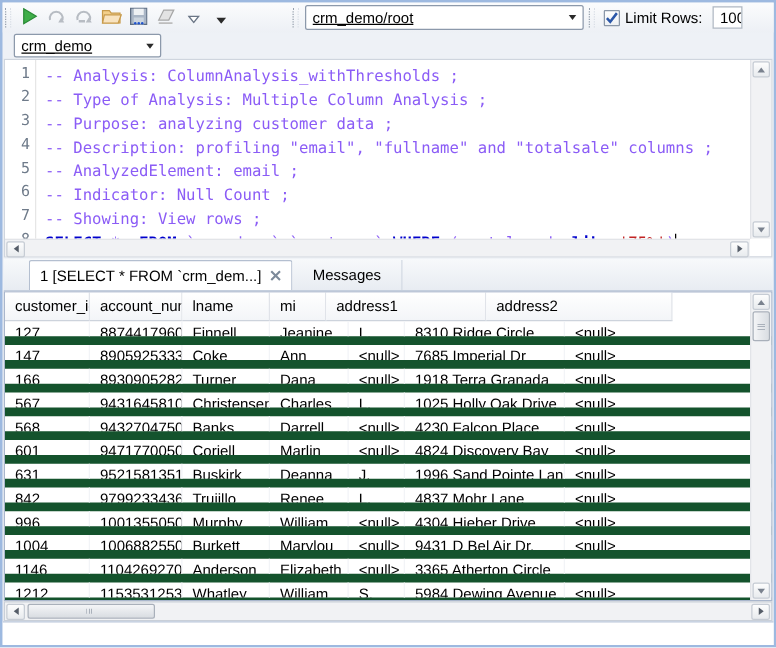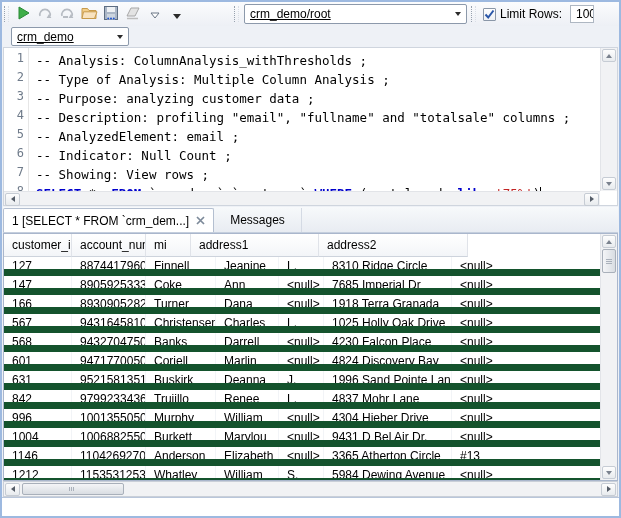--- a/index.html
+++ b/index.html
@@ -34,21 +34,21 @@
             border:1px solid #cfd5de; }
   .gutter { position:absolute; left:0; top:0; bottom:14px; width:25px; background:#fff;
             border-right:1px solid #e6e6e6; padding-top:3px; text-align:right; }
   .ln { height:19px; line-height:19px; padding-right:4px; color:#6f7b8a;
         font:12px "DejaVu Sans Mono", monospace; }
   .code { position:absolute; left:26px; top:0; right:18px; bottom:14px; padding:3px 0 0 6px;
           font:12.5px "DejaVu Sans Mono", monospace; white-space:pre; overflow:hidden; }
   .cl { height:19px; line-height:19px; }
   .code .kw { color:#0000cc; font-weight:bold; }
   .code .str { color:#c22424; }
-  .code .comment, .code .plain { color:#000000; }
+  .code .comment, .code .plain { color:#8b5cf6; }
   .caret { display:inline-block; width:1px; height:13px; background:#000; vertical-align:-2px; }
 
   
   .vscroll { position:absolute; right:0; top:0; width:17px; background:#f1f2f4; border-left:1px solid #e2e4e8; }
   .editor .vscroll { bottom:14px; }
   .hscroll { position:absolute; left:0; bottom:0; height:14px; background:#f1f2f4; border-top:1px solid #e2e4e8; }
   .editor .hscroll { right:17px; }
   .sbtn { position:absolute; width:15px; height:13px; display:flex; align-items:center; justify-content:center;
           background:linear-gradient(#fdfdfd,#e8ebee); border:1px solid #c6ccd4; border-radius:2px; }
   .vscroll .sbtn { left:1px; width:14px; }
@@ -56,21 +56,21 @@
   .sbtn.left { left:1px; top:0.5px; } .sbtn.right { right:1px; top:0.5px; }
   .arr-up    { width:0; height:0; border-left:3.5px solid transparent; border-right:3.5px solid transparent; border-bottom:4px solid #7a828e; }
   .arr-down  { width:0; height:0; border-left:3.5px solid transparent; border-right:3.5px solid transparent; border-top:4px solid #7a828e; }
   .arr-left  { width:0; height:0; border-top:3.5px solid transparent; border-bottom:3.5px solid transparent; border-right:4px solid #555d68; }
   .arr-right { width:0; height:0; border-top:3.5px solid transparent; border-bottom:3.5px solid transparent; border-left:4px solid #555d68; }
 
   
   .tabbar { position:absolute; top:205px; left:1px; right:1px; height:26px;
             background:linear-gradient(#f7f9fb,#e8ecf2); border-bottom:1px solid #c4cedd; display:flex; align-items:flex-end; }
   .tab { height:24px; display:flex; align-items:center; padding:0 8px; white-space:nowrap; }
-  .tab.active { background:#fff; border:1px solid #b4bfd0; border-bottom:none; border-radius:2px 2px 0 0; margin-left:0; }
+  .tab.active { background:#fff; border:1px solid #b4bfd0; border-bottom:none; border-radius:2px 2px 0 0; margin-left:20px; }
   .tab.inactive { padding:0 16px; border-right:1px solid #d4dae4; }
   .tab-close { display:inline-flex; margin-left:7px; }
 
   
   .grid { position:absolute; top:231px; left:1px; width:615px; height:248px; background:#fff;
           border:1px solid #a9b6cc; overflow:hidden; }
   .ghead { display:flex; height:23px; }
   .hcell { background:linear-gradient(#ffffff,#f3f5f8); border-right:1px solid #e0e3e9;
            border-bottom:1px solid #cdd3dc; padding:4px 0 0 8px; white-space:nowrap; overflow:hidden; }
   .grow { display:flex; height:19px; border-bottom:7px solid #14532d; }
@@ -218,20 +218,21 @@
     </div>
     <div class="tab inactive">
       <span>Messages</span>
     </div>
   </div>
 
   <div class="grid">
     <div class="ghead">
         <div class="hcell c0">customer_id</div>
         <div class="hcell c1">account_num</div>
+        <div class="hcell c2">lname</div>
         <div class="hcell c4">mi</div>
         <div class="hcell c5">address1</div>
         <div class="hcell c6">address2</div>
       </div>
     <div class="gbody">
         <div class="grow">
           <div class="gcell c0">127</div>
           <div class="gcell c1">88744179606</div>
           <div class="gcell c2">Finnell</div>
           <div class="gcell c3">Jeanine</div>
@@ -320,21 +321,20 @@
           <div class="gcell c5">9431 D Bel Air Dr.</div>
           <div class="gcell c6">&lt;null&gt;</div>
         </div>
         <div class="grow">
           <div class="gcell c0">1146</div>
           <div class="gcell c1">11042692700</div>
           <div class="gcell c2">Anderson</div>
           <div class="gcell c3">Elizabeth</div>
           <div class="gcell c4">&lt;null&gt;</div>
           <div class="gcell c5">3365 Atherton Circle</div>
-          <div class="gcell c6">#13</div>
         </div>
         <div class="grow">
           <div class="gcell c0">1212</div>
           <div class="gcell c1">11535312533</div>
           <div class="gcell c2">Whatley</div>
           <div class="gcell c3">William</div>
           <div class="gcell c4">S.</div>
           <div class="gcell c5">5984 Dewing Avenue</div>
           <div class="gcell c6">&lt;null&gt;</div>
         </div>

